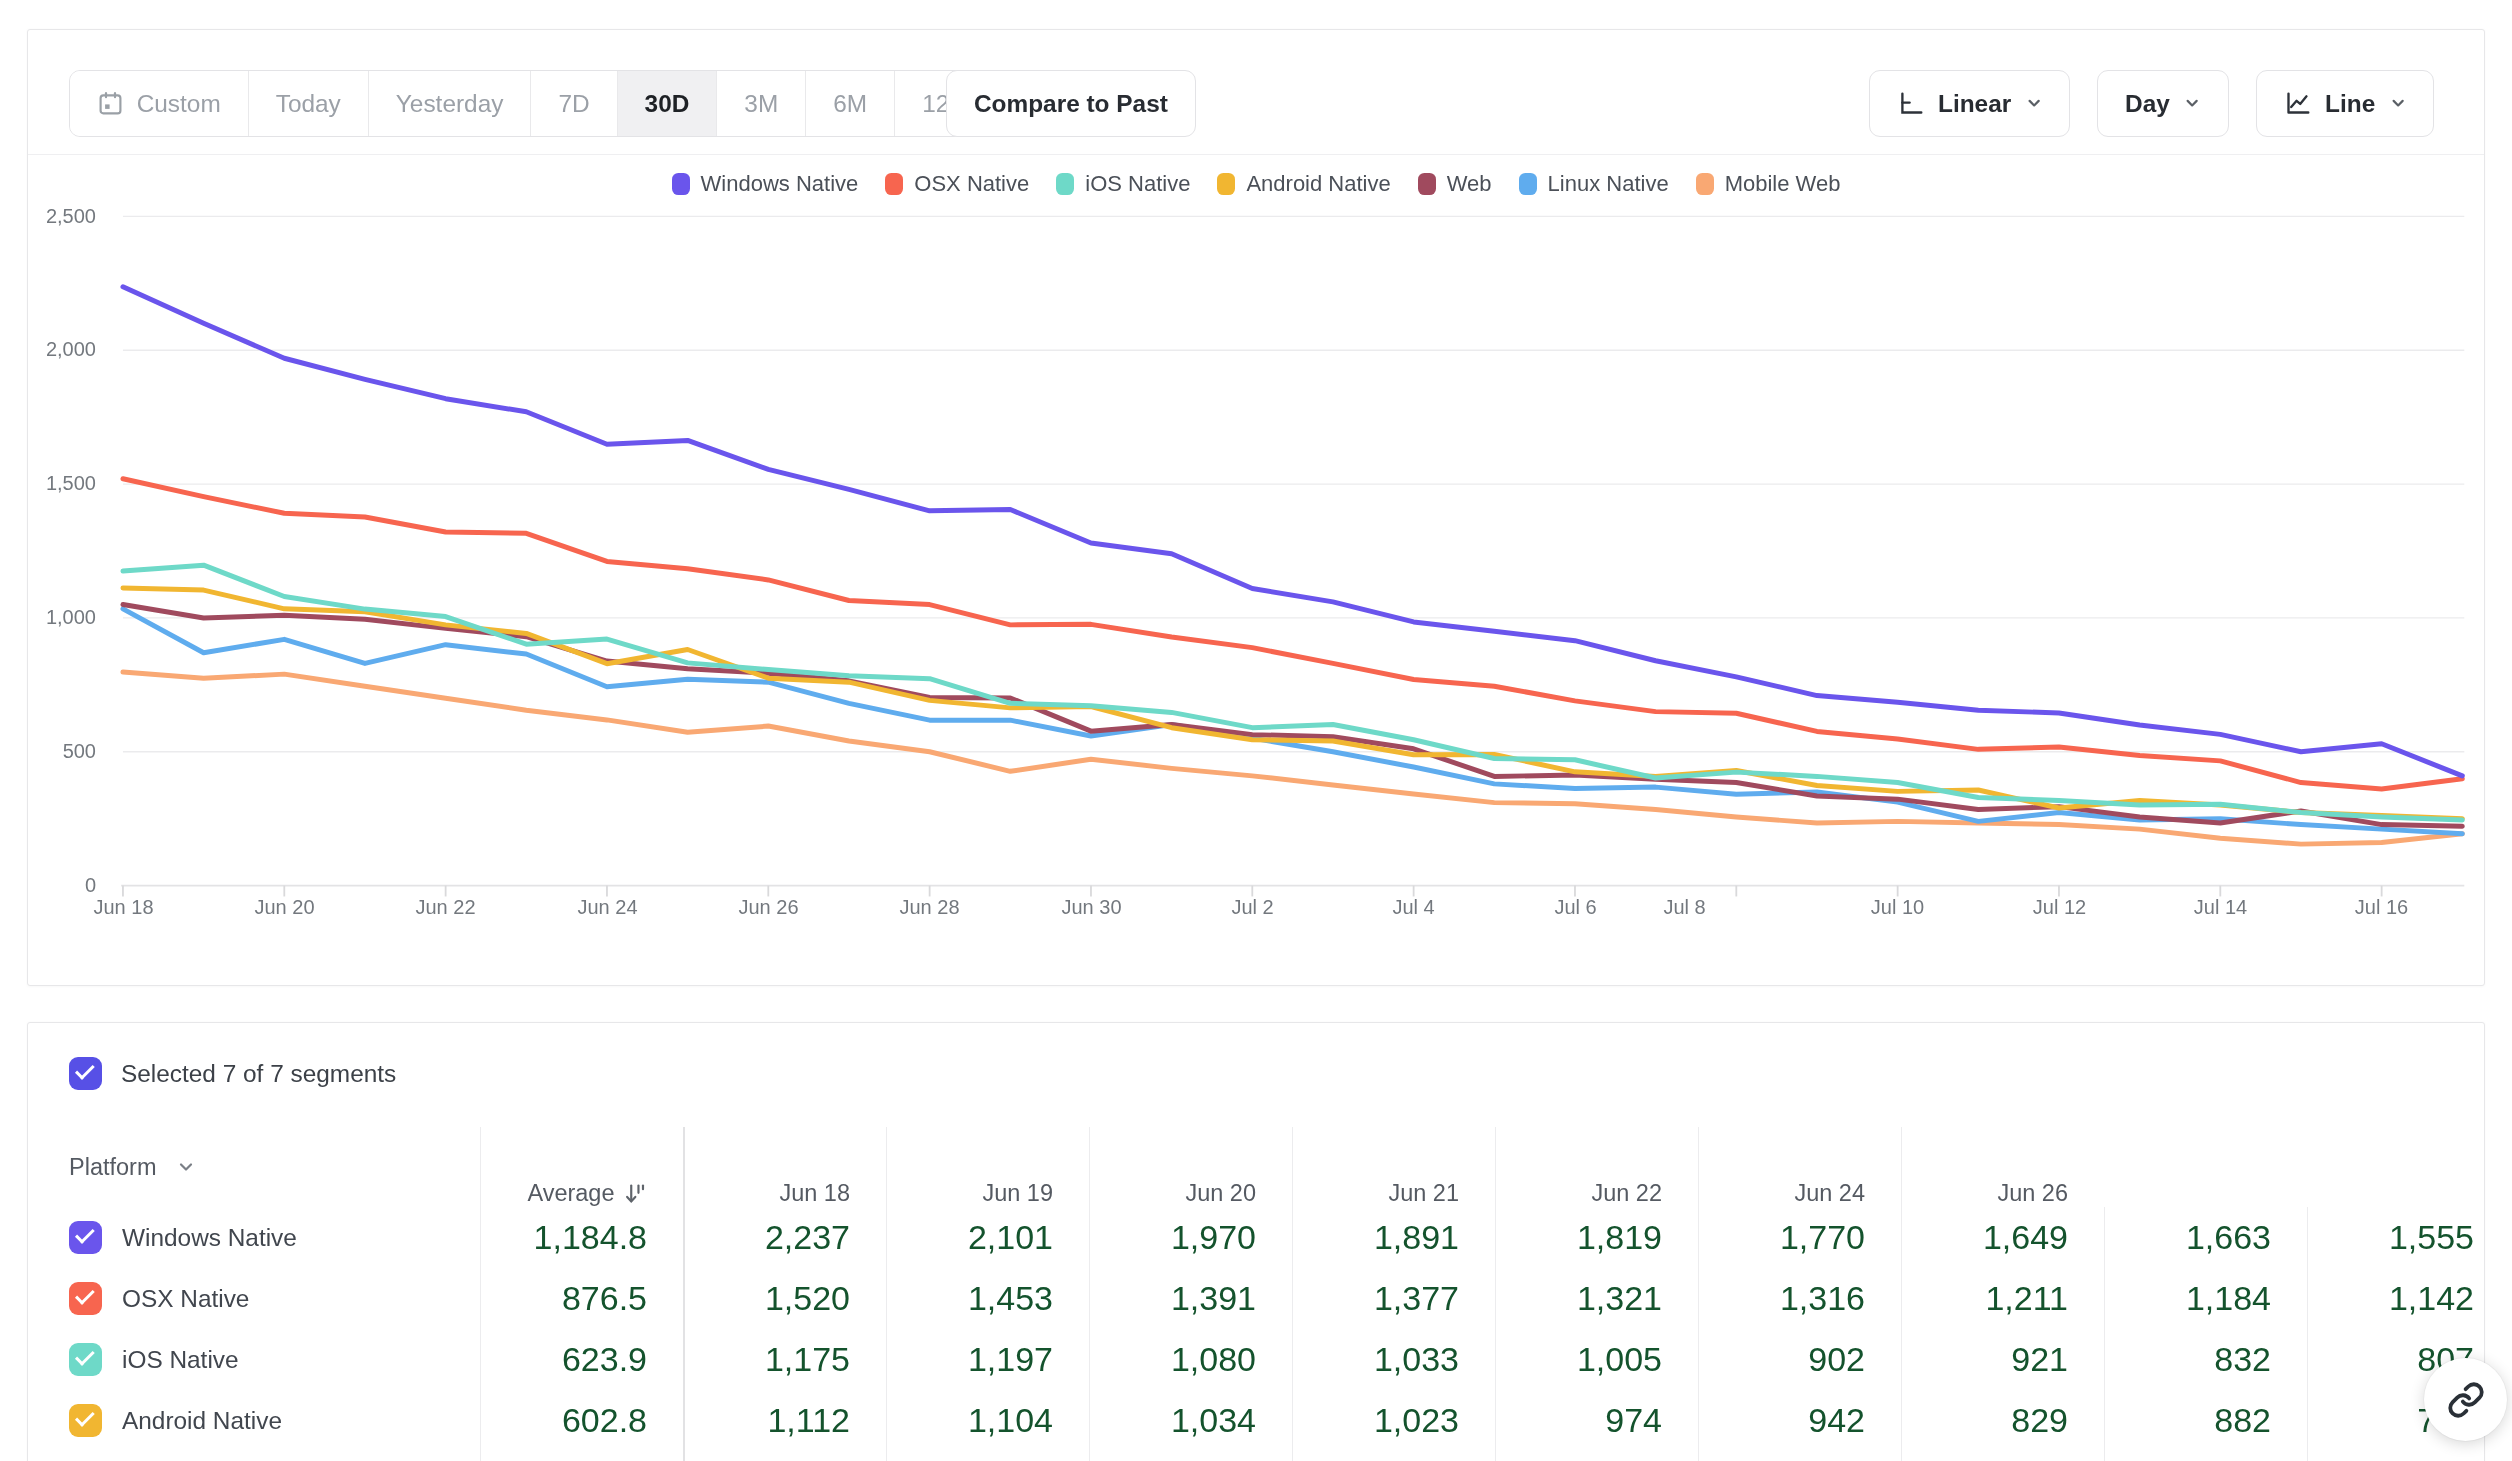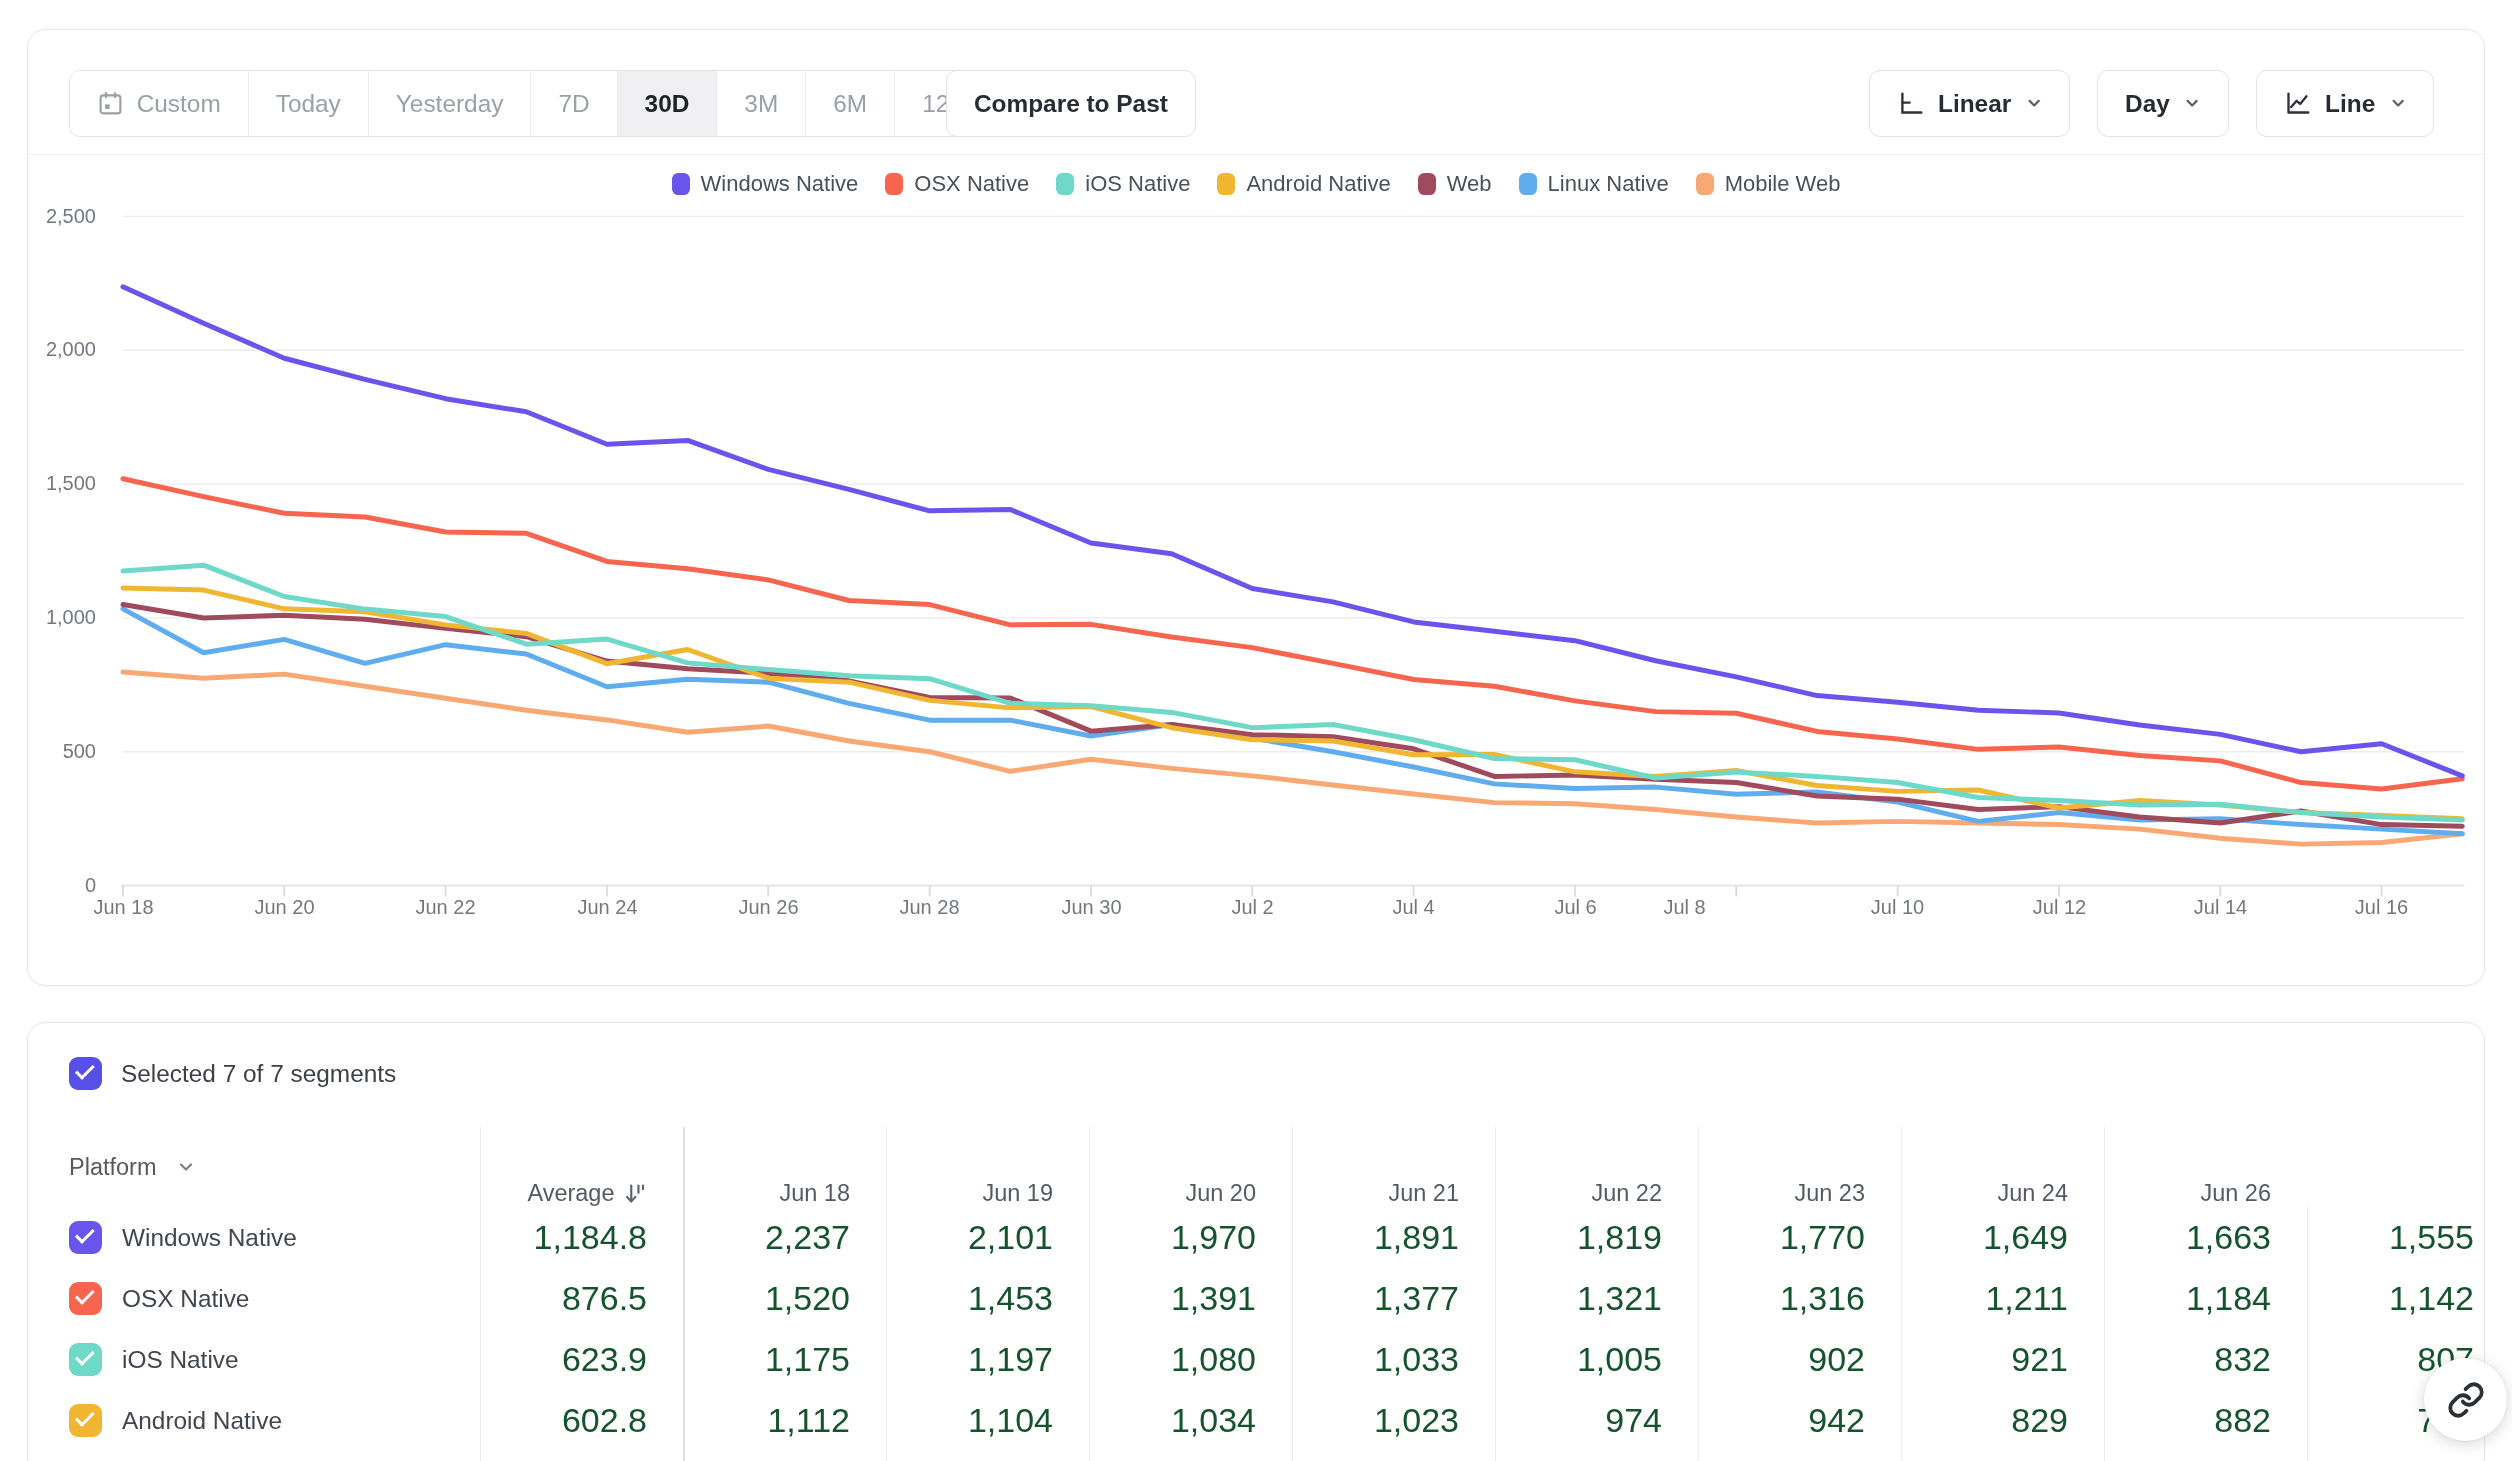--- a/index.html
+++ b/index.html
@@ -1,18 +1,18 @@
 <!DOCTYPE html>
 <html style="font-size:14.5px"><head>
 <meta charset="utf-8">
 <style>
   * { margin:0; padding:0; box-sizing:border-box; }
   html,body { width:2512px; height:1461px; overflow:hidden; background:#fff;
     font-family:"Liberation Sans", sans-serif; }
-  .card { position:absolute; background:#fff; border:0.9px solid #e7e7e9; border-radius:19px;
+  .card { position:absolute; background:#fff; border:0.9px solid #e7e7e9; border-radius:3px;
     box-shadow:0 0.9px 2.7px rgba(0,0,0,0.03); }
   #chart-card { left:27px; top:29px; width:2458px; height:957px; }
   #table-card { left:27px; top:1022px; width:2458px; height:633px; overflow:hidden; }
 
   
   .toolbar { position:absolute; top:40px; left:41px; right:50px; height:67px; }
   .seg-group { position:absolute; left:0; top:0; height:67px; display:flex; align-items:stretch;
     border:0.9px solid #e3e3e6; border-radius:11px; overflow:hidden; background:#fff; }
   .seg-btn { display:flex; align-items:center; gap:12.7px; padding:0 27px; font-size:24.4px;
     color:#9ba0a7; background:#fff; border:none; border-left:0.9px solid #e9e9eb; cursor:pointer; white-space:nowrap; }
@@ -275,21 +275,20 @@
                 <path d="M21 4 V8"></path>
               </svg>
             </span>
           </span>
         </div>
         <div class="c-num first-date">Jun 18</div>
         <div class="c-num">Jun 19</div>
         <div class="c-num">Jun 20</div>
         <div class="c-num">Jun 21</div>
         <div class="c-num">Jun 22</div>
-        <div class="c-num">Jun 23</div>
         <div class="c-num">Jun 24</div>
         <div class="c-num">Jun 26</div>
       </div>
     <div id="body-rows">
         <div class="t-row">
           <div class="c-platform">
             <span class="cbox" style="background: rgb(106, 85, 236);"></span>
             <span class="row-label">Windows Native</span>
           </div>
           <div class="c-num">1,184.8</div>

